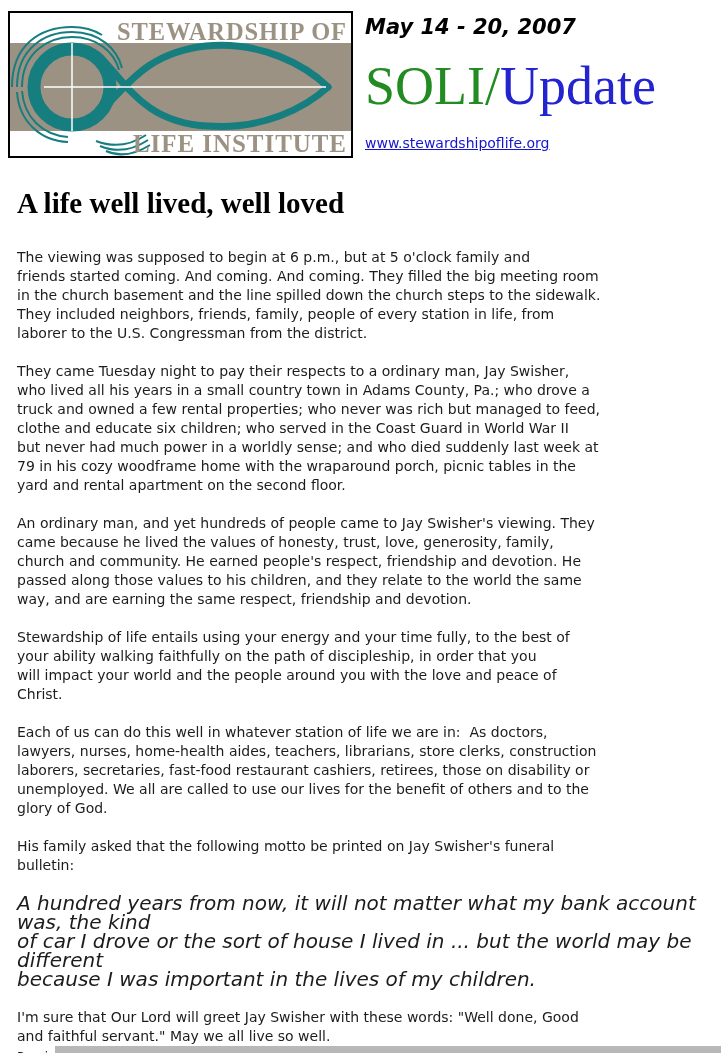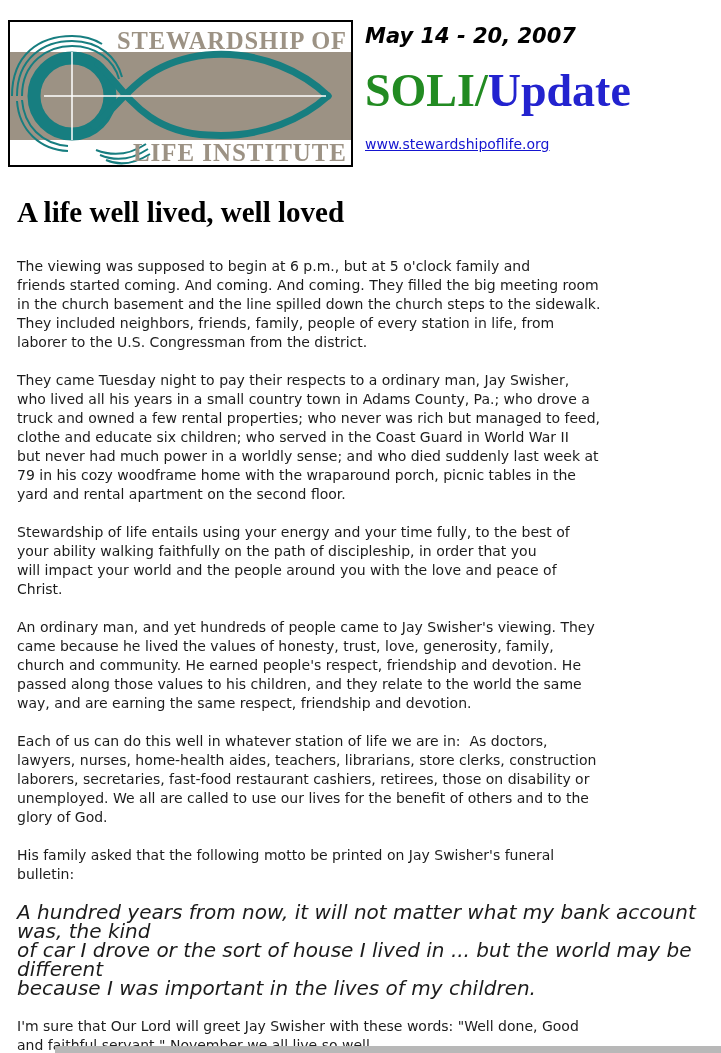--- a/index.html
+++ b/index.html
@@ -2,36 +2,36 @@
 <html style="--teal: #177e80; --taupe: #9c9284; --brand-green: #228B22; --brand-blue: #2323cf; --link-blue: #1515d0; --text: #1c1c1c;"><head>
 <meta charset="utf-8">
 <style>
   html,body{margin:0;padding:0;}
   body{
     width:721px;height:1053px;background:#ffffff;position:relative;
     font-family:"DejaVu Sans",sans-serif;color:var(--text,#1c1c1c);
     overflow:hidden;
   }
   
-  .header{display:flex;align-items:flex-start;padding:20px 0 0 8px;}
+  .header{display:flex;align-items:flex-start;padding:11px 0 0 8px;}
   .logo-box{
     width:341px;height:143px;border:2px solid #000;background:#fff;flex:0 0 auto;
   }
   .logo-box svg{display:block;}
   .logo-text{
     font-family:"Liberation Serif",serif;font-weight:bold;
     fill:var(--taupe,#9c9284);letter-spacing:1px;
   }
   .header-right{margin-left:12px;padding-top:2px;}
   .date-line{
     font-family:"DejaVu Sans",sans-serif;font-weight:bold;font-style:italic;
     font-size:21px;color:#000;margin:2px 0 0 0;
   }
   .brand{
-    font-family:"Liberation Serif",serif;font-weight:bold;font-size:46px;
+    font-family:"Liberation Serif",serif;font-weight:normal;font-size:54px;
     line-height:1;margin-top:20px;letter-spacing:0px;
   }
   .brand .green{color:var(--brand-green,#228B22);}
   .brand .blue{color:var(--brand-blue,#2323cf);}
   .site-link{
     display:inline-block;margin-top:22px;font-size:14px;
     color:var(--link-blue,#1515d0);text-decoration:underline;cursor:pointer;
   }
   
   .main{padding:0 17px;}
@@ -108,41 +108,41 @@
 in the church basement and the line spilled down the church steps to the sidewalk.
 They included neighbors, friends, family, people of every station in life, from
 laborer to the U.S. Congressman from the district.</p>
   <p class="body-par">They came Tuesday night to pay their respects to a ordinary man, Jay Swisher,
 who lived all his years in a small country town in Adams County, Pa.; who drove a
 truck and owned a few rental properties; who never was rich but managed to feed,
 clothe and educate six children; who served in the Coast Guard in World War II
 but never had much power in a worldly sense; and who died suddenly last week at
 79 in his cozy woodframe home with the wraparound porch, picnic tables in the
 yard and rental apartment on the second floor.</p>
-  <p class="body-par">Stewardship of life entails using your energy and your time fully, to the best of
-your ability walking faithfully on the path of discipleship, in order that you
-will impact your world and the people around you with the love and peace of
-Christ.</p>
   <p class="body-par">An ordinary man, and yet hundreds of people came to Jay Swisher's viewing. They
 came because he lived the values of honesty, trust, love, generosity, family,
 church and community. He earned people's respect, friendship and devotion. He
 passed along those values to his children, and they relate to the world the same
 way, and are earning the same respect, friendship and devotion.</p>
+  <p class="body-par">Stewardship of life entails using your energy and your time fully, to the best of
+your ability walking faithfully on the path of discipleship, in order that you
+will impact your world and the people around you with the love and peace of
+Christ.</p>
   <p class="body-par">Each of us can do this well in whatever station of life we are in:  As doctors,
 lawyers, nurses, home-health aides, teachers, librarians, store clerks, construction
 laborers, secretaries, fast-food restaurant cashiers, retirees, those on disability or
 unemployed. We all are called to use our lives for the benefit of others and to the
 glory of God.</p>
   <p class="body-par">His family asked that the following motto be printed on Jay Swisher's funeral
 bulletin:</p>
 
   <p class="quote-par">A hundred years from now, it will not matter what my bank account was, the kind
 of car I drove or the sort of house I lived in ... but the world may be different
 because I was important in the lives of my children.</p>
 
   <p class="body-par">I'm sure that Our Lord will greet Jay Swisher with these words: "Well done, Good
-and faithful servant." November we all live so well.</p>
+and faithful servant." May we all live so well.</p>
 
 
   <p class="fineprint"><span>Reprint rights granted for nonprofit use. Please include this notice: "Copyright (c) 2007, The Rev.</span><br></p>
 </div>
 
 <div class="bottom-bar"></div>
 
 </body></html>

